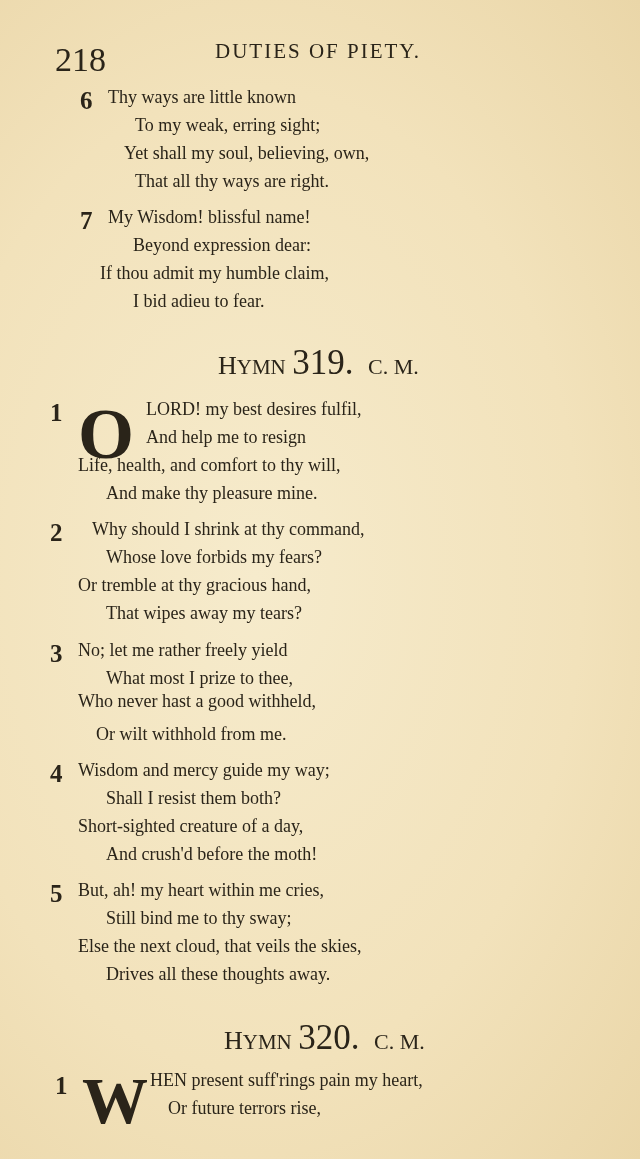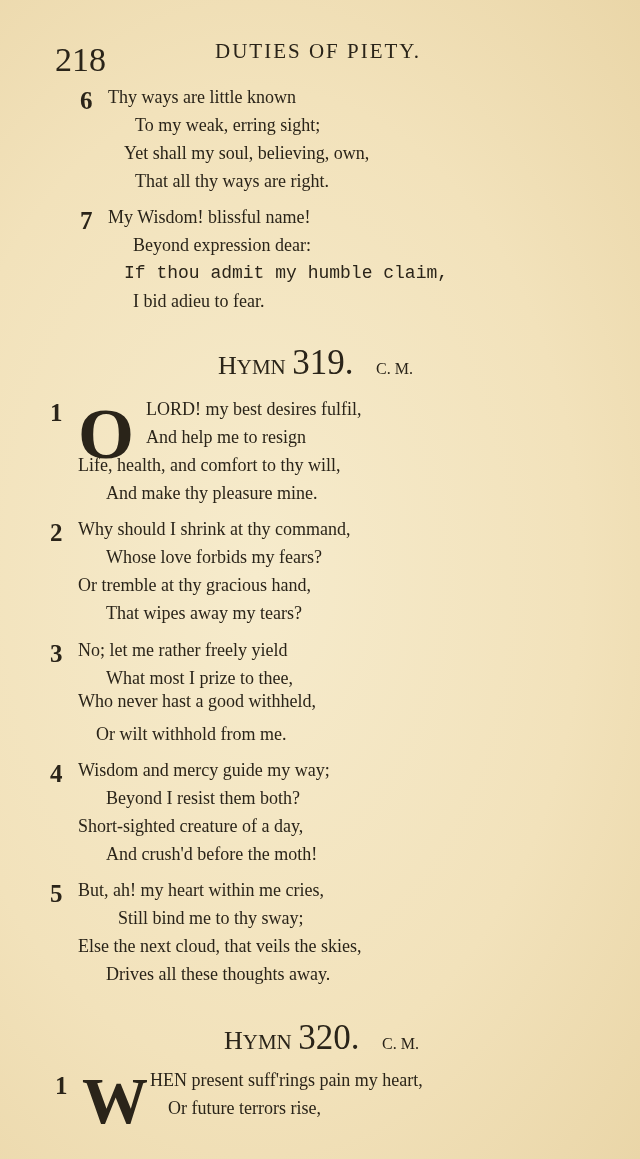--- a/index.html
+++ b/index.html
@@ -13,21 +13,21 @@
   }
   .page { position: absolute; left: 0; top: 0; width: 640px; height: 1159px; }
   .header { position: absolute; top: 33px; left: 55px; width: 430px; height: 40px; }
   .page-num { position: absolute; left: 0; top: 8px; font-size: 34px; text-align: right; }
   .running-title { position: absolute; left: 160px; top: 6px; font-size: 21px; letter-spacing: 2px; }
   .line { position: absolute; font-size: 18px; white-space: nowrap; line-height: 1; }
   .vnum { position: absolute; font-size: 25px; font-weight: bold; line-height: 1; }
   .hymn-title { position: absolute; font-size: 26px; white-space: nowrap; line-height: 1; }
   .hymn-title .sc { font-size: 21px; }
   .hymn-title .big { font-size: 35px; }
-  .hymn-title .meter { font-size: 16px; margin-left: 16px; }
+  .hymn-title .meter { font-size: 22px; margin-left: 8px; }
   .dropcap { position: absolute; font-size: 72px; font-weight: bold; line-height: 1; }
 </style>
 </head>
 <body>
 
 <div class="page">
 
   <div class="header">
     <span class="page-num">218</span>
     <span class="running-title">DUTIES OF PIETY.</span>
@@ -38,67 +38,67 @@
     <span class="line" style="left:108px;top:88px;">Thy ways are little known</span>
     <span class="line" style="left:135px;top:116px;">To my weak, erring sight;</span>
     <span class="line" style="left:124px;top:144px;">Yet shall my soul, believing, own,</span>
     <span class="line" style="left:135px;top:172px;">That all thy ways are right.</span>
   </div>
 
   <div>
     <span class="vnum" style="left:80px;top:208px;">7</span>
     <span class="line" style="left:108px;top:208px;">My Wisdom! blissful name!</span>
     <span class="line" style="left:133px;top:236px;">Beyond expression dear:</span>
-    <span class="line" style="left:124px;top:264px;font-family:Liberation Mono, monospace;">If thou admit my humble claim,</span>
+    <span class="line" style="left:100px;top:264px;">If thou admit my humble claim,</span>
     <span class="line" style="left:133px;top:292px;">I bid adieu to fear.</span>
   </div>
 
   <div class="hymn-title" style="left:218px;top:345px;">
     <span>H</span><span class="sc">YMN</span>
     <span class="big">319.</span>
     <span class="meter">C. M.</span>
   </div>
 
   <div>
     <span class="vnum" style="left:50px;top:400px;">1</span>
     <span class="dropcap" style="left:78px;top:398px;">O</span>
     <span class="line" style="left:146px;top:400px;">LORD! my best desires fulfil,</span>
     <span class="line" style="left:146px;top:428px;">And help me to resign</span>
     <span class="line" style="left:78px;top:456px;">Life, health, and comfort to thy will,</span>
     <span class="line" style="left:106px;top:484px;">And make thy pleasure mine.</span>
   </div>
 
   <div>
     <span class="vnum" style="left:50px;top:520px;">2</span>
-    <span class="line" style="left:78px;top:520px;">Why should I shrink at thy command,</span>
+    <span class="line" style="left:92px;top:520px;">Why should I shrink at thy command,</span>
     <span class="line" style="left:106px;top:548px;">Whose love forbids my fears?</span>
     <span class="line" style="left:78px;top:576px;">Or tremble at thy gracious hand,</span>
     <span class="line" style="left:106px;top:604px;">That wipes away my tears?</span>
   </div>
 
   <div>
     <span class="vnum" style="left:50px;top:641px;">3</span>
     <span class="line" style="left:78px;top:641px;">No; let me rather freely yield</span>
     <span class="line" style="left:106px;top:669px;">What most I prize to thee,</span>
     <span class="line" style="left:78px;top:692px;">Who never hast a good withheld,</span>
     <span class="line" style="left:96px;top:725px;">Or wilt withhold from me.</span>
   </div>
 
   <div>
     <span class="vnum" style="left:50px;top:761px;">4</span>
     <span class="line" style="left:78px;top:761px;">Wisdom and mercy guide my way;</span>
-    <span class="line" style="left:106px;top:789px;">Beyond I resist them both?</span>
+    <span class="line" style="left:106px;top:789px;">Shall I resist them both?</span>
     <span class="line" style="left:78px;top:817px;">Short-sighted creature of a day,</span>
     <span class="line" style="left:106px;top:845px;">And crush'd before the moth!</span>
   </div>
 
   <div>
     <span class="vnum" style="left:50px;top:881px;">5</span>
     <span class="line" style="left:78px;top:881px;">But, ah! my heart within me cries,</span>
-    <span class="line" style="left:106px;top:909px;margin-left:12px;">Still bind me to thy sway;</span>
+    <span class="line" style="left:106px;top:909px;">Still bind me to thy sway;</span>
     <span class="line" style="left:78px;top:937px;">Else the next cloud, that veils the skies,</span>
     <span class="line" style="left:106px;top:965px;">Drives all these thoughts away.</span>
   </div>
 
   <div class="hymn-title" style="left:224px;top:1020px;">
     <span>H</span><span class="sc">YMN</span>
     <span class="big">320.</span>
     <span class="meter">C. M.</span>
   </div>
 

